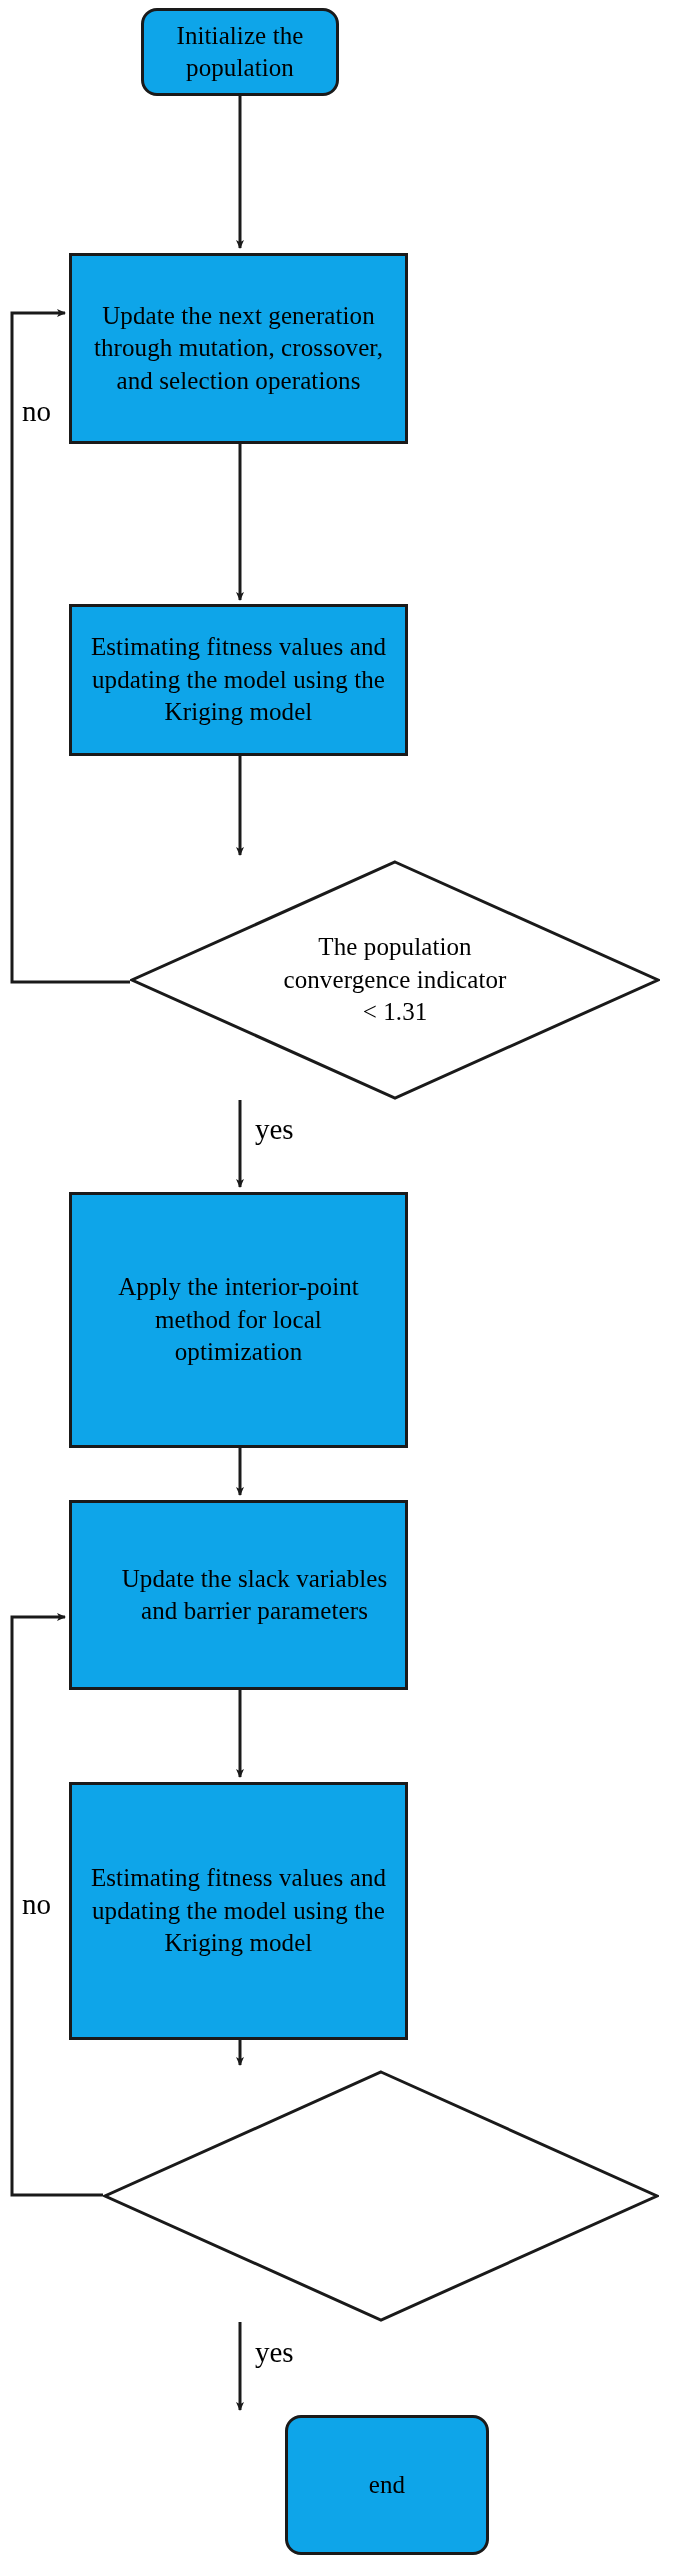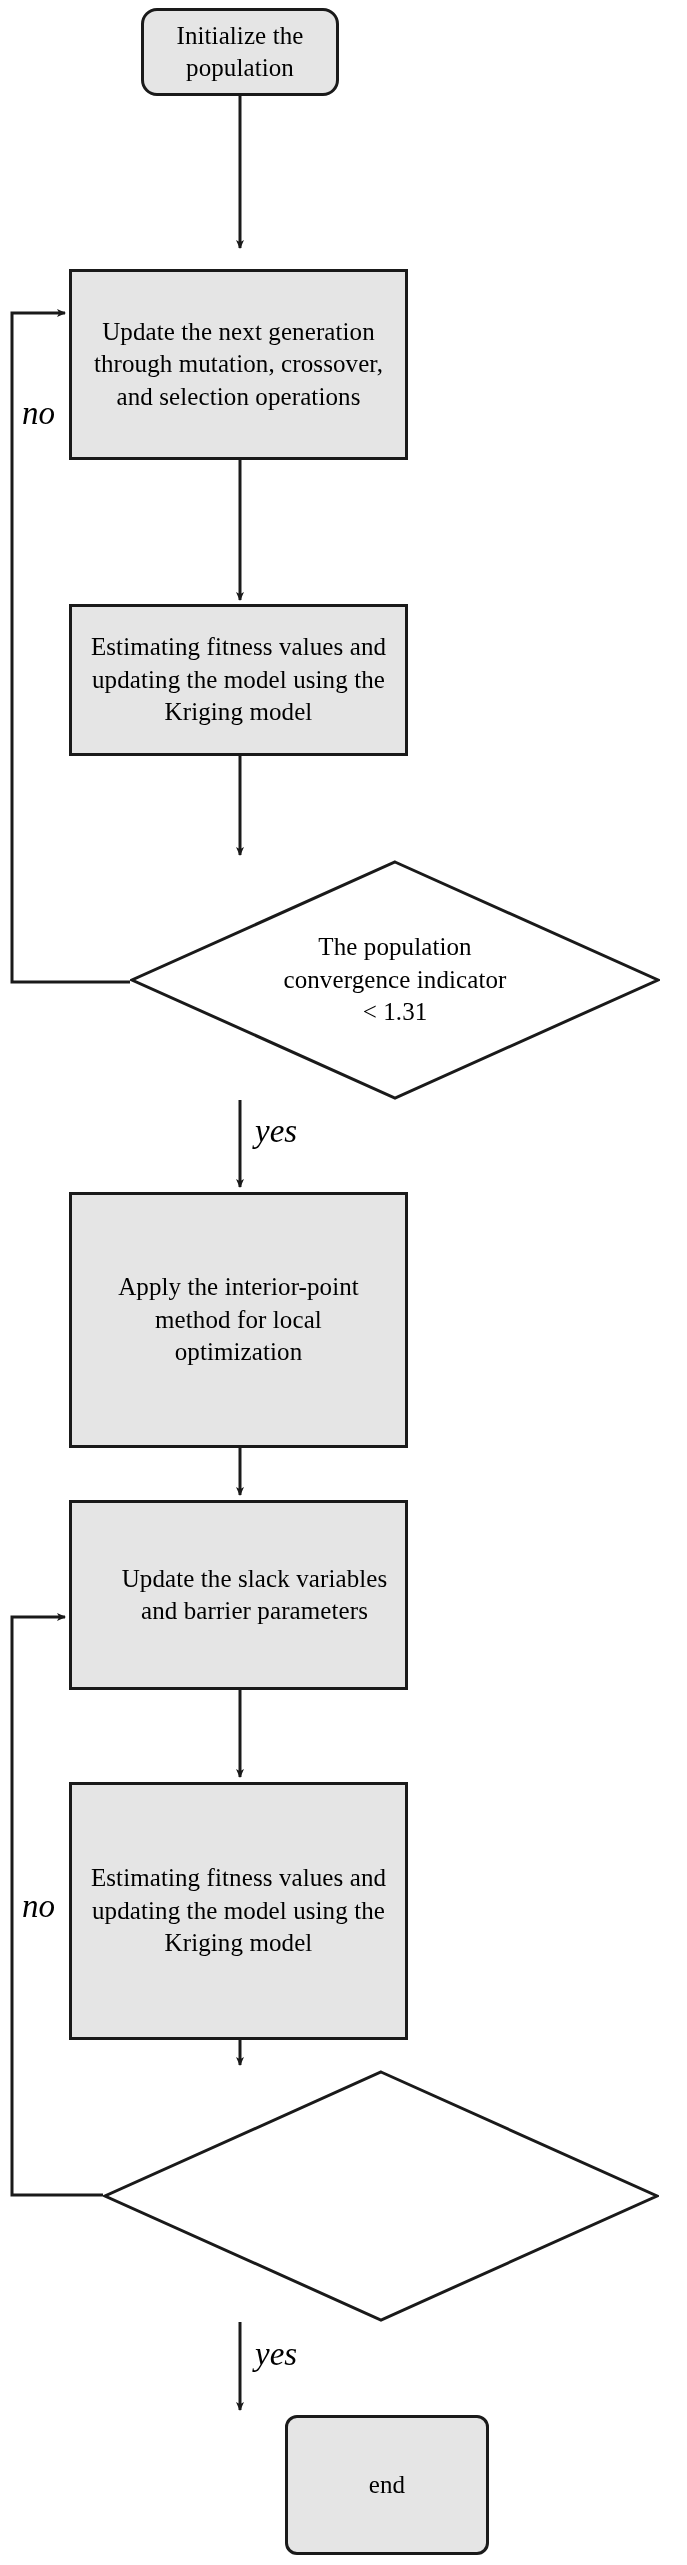--- a/index.html
+++ b/index.html
@@ -24,21 +24,21 @@
     pointer-events: none;
   }
   .node {
     position: absolute;
     box-sizing: border-box;
     display: flex;
     align-items: center;
     justify-content: center;
     text-align: center;
     color: #000000;
-    background: #e5e5e5;
+    background: #0ea5e9;
   }
   .node-text {
     display: block;
     width: 100%;
     line-height: 1.30;
     font-size: 25px;
     letter-spacing: 0.1px;
     white-space: pre-line;
     color: #000000;
   }
@@ -62,24 +62,23 @@
     position: absolute;
     left: 0;
     top: 0;
     width: 100%;
     height: 100%;
     z-index: 1;
   }
   .edge-label {
     position: absolute;
     font-family: "Liberation Serif", "DejaVu Serif", serif;
-    font-size: 33px;
+    font-size: 29px;
     color: #000000;
     white-space: nowrap;
-    font-style: italic;
   }
 </style>
 </head>
 <body>
 
 <div id="flowchart-root">
 
   <svg id="edge-layer" viewBox="0 0 687 2565">
     <defs>
       <marker id="arrowhead" markerWidth="11" markerHeight="11" refX="8.4" refY="4.2" orient="auto" markerUnits="userSpaceOnUse">
@@ -106,21 +105,21 @@
     <path d="M103,2195 L12,2195 L12,1617 L65,1617" stroke="#1a1a1a" stroke-width="3" fill="none" marker-end="url(#arrowhead)"></path>
 
     <path d="M240,2322 L240,2410" stroke="#1a1a1a" stroke-width="3" fill="none" marker-end="url(#arrowhead)"></path>
   </svg>
 
   <div class="node terminal" style="left:141px; top:8px; width:198px; height:88px;">
     <span class="node-text">Initialize the
 population</span>
   </div>
 
-  <div class="node process" style="left:69px; top:269px; width:339px; height:191px;">
+  <div class="node process" style="left:69px; top:253px; width:339px; height:191px;">
     <span class="node-text">Update the next generation
 through mutation, crossover,
 and selection operations</span>
   </div>
 
   <div class="node process" style="left:69px; top:604px; width:339px; height:152px;">
     <span class="node-text">Estimating fitness values and
 updating the model using the
 Kriging model</span>
   </div>
@@ -150,21 +149,21 @@
 updating the model using the
 Kriging model</span>
   </div>
 
   <div class="node decision" style="left:103px; top:2070px; width:556px; height:252px;">
     <svg class="decision-shape" viewBox="0 0 556 252" preserveAspectRatio="none">
       <polygon points="278,2 554,126 278,250 2,126" fill="#ffffff" stroke="#1a1a1a" stroke-width="3"></polygon>
     </svg>
   </div>
 
-  <div class="node terminal" style="left:285px; top:2415px; width:204px; height:140px;border-radius:12px;">
+  <div class="node terminal" style="left:285px; top:2415px; width:204px; height:140px;">
     <span class="node-text">end</span>
   </div>
 
   <div class="edge-label" style="left:22px; top:395px;">no</div>
   <div class="edge-label" style="left:255px; top:1113px;">yes</div>
   <div class="edge-label" style="left:22px; top:1888px;">no</div>
   <div class="edge-label" style="left:255px; top:2336px;">yes</div>
 
 </div>
 

